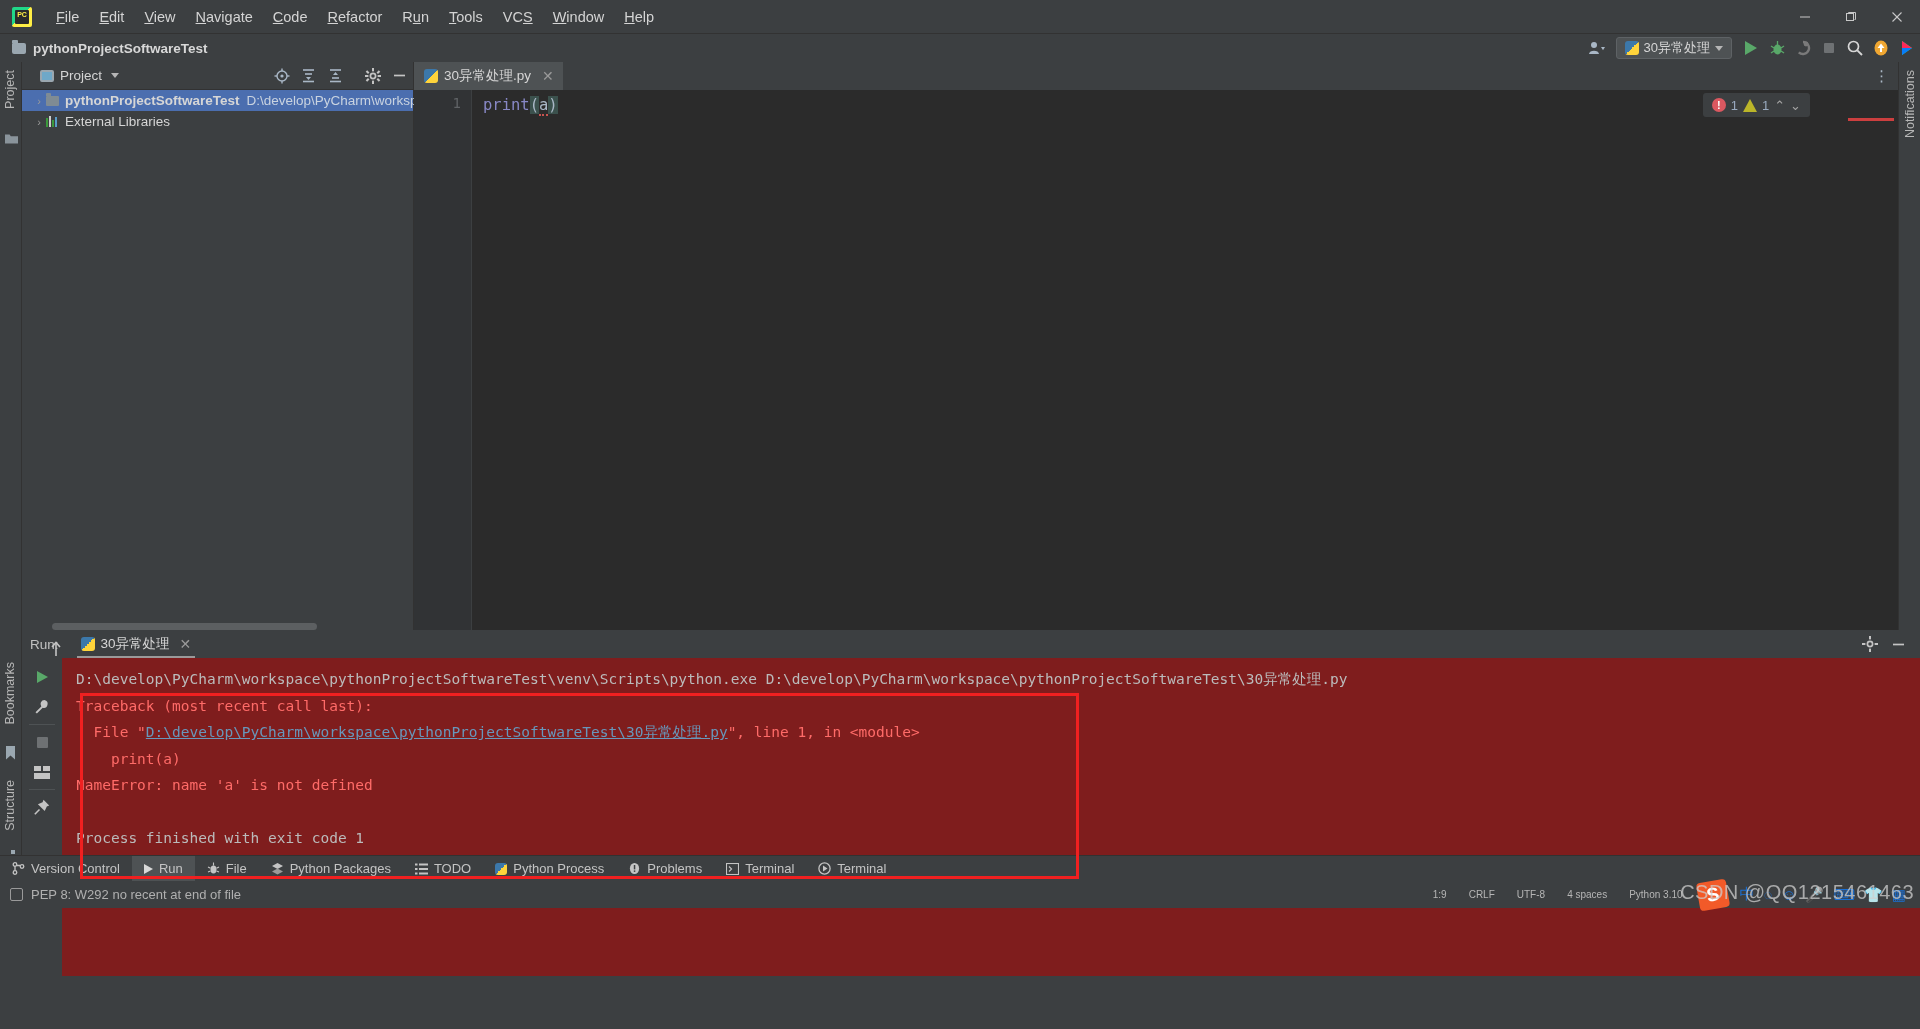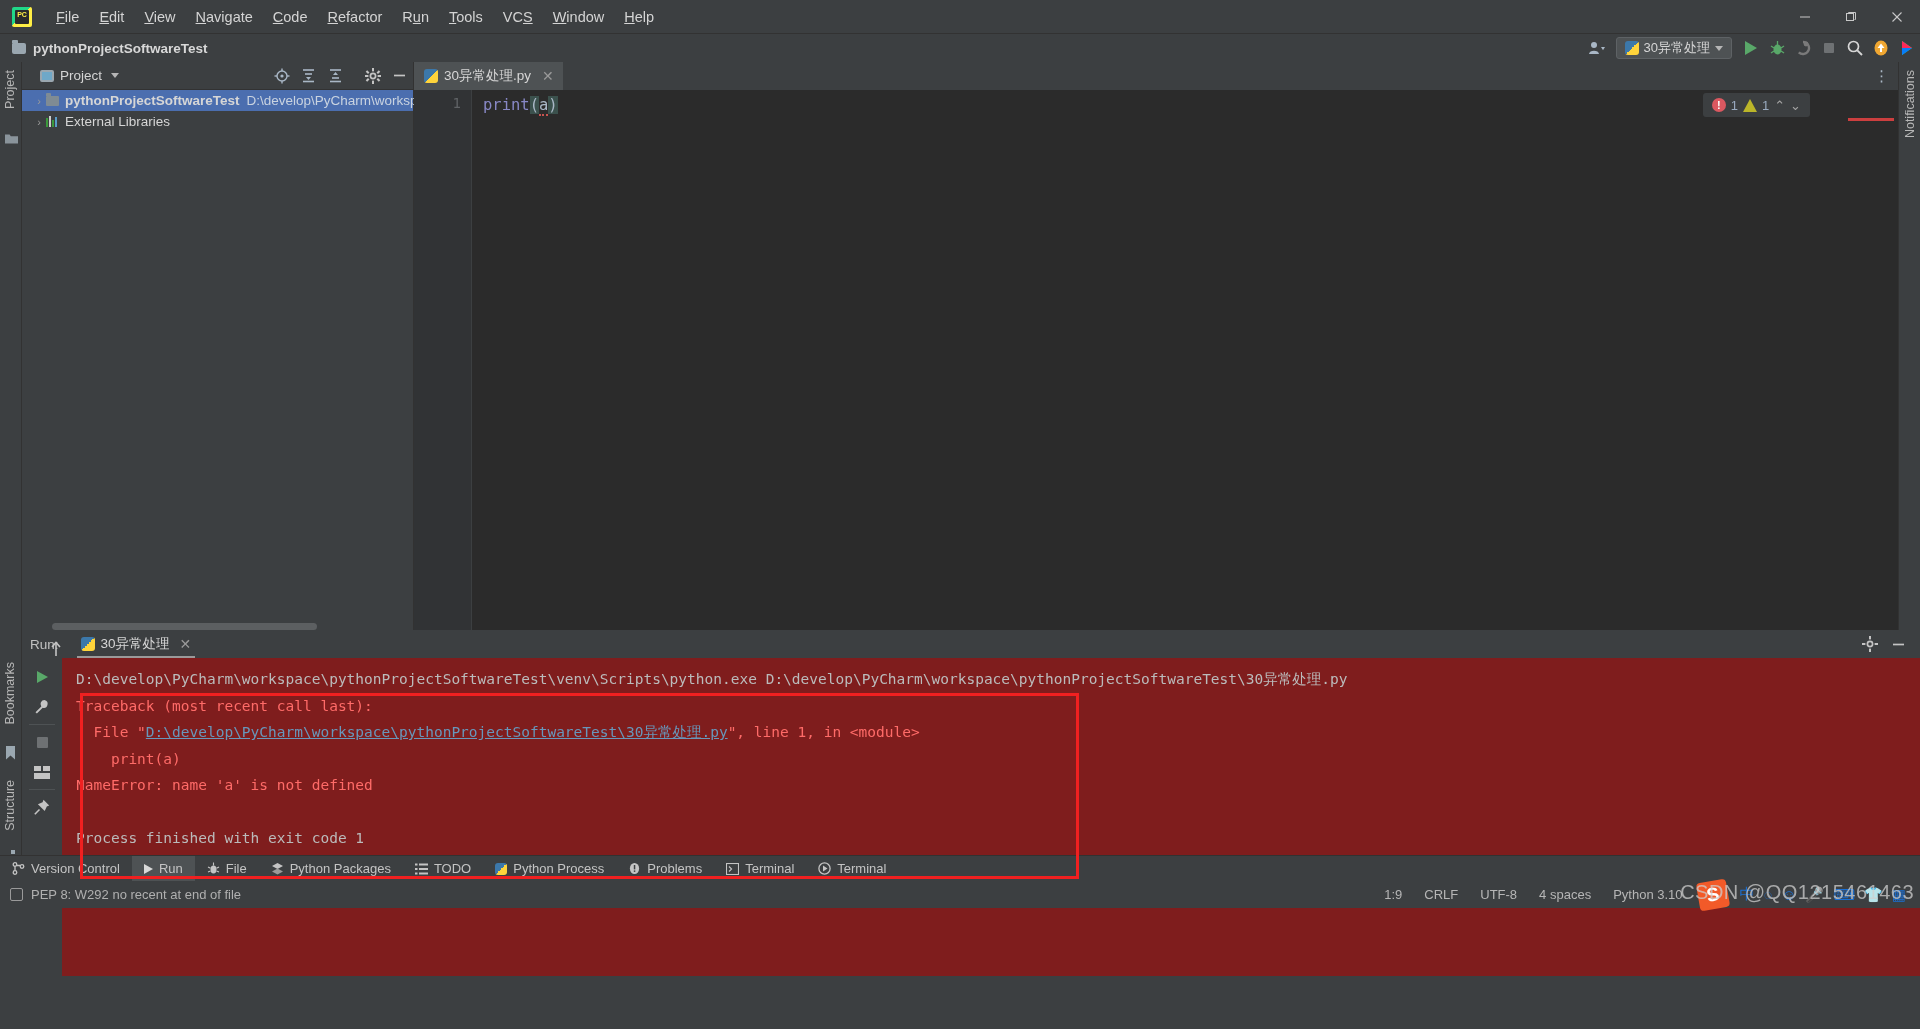--- a/index.html
+++ b/index.html
@@ -195,21 +195,21 @@
     display: flex; align-items: center; gap: 6px; height: 26px; padding: 0 12px;
     font-size: 13px; color: #c4c4c4;
   }
   .tw-item.active { background: #4e5254; }
   .statusbar {
     position: absolute; left: 0; bottom: 0; width: 1920px; height: 27px;
     background: #3c3f41; display: flex; align-items: center; font-size: 13px; color: #b0b0b0;
   }
   .sb-msg-ico { width: 13px; height: 13px; border: 1px solid #9a9a9a; border-radius: 2px; margin-left: 10px; margin-right: 8px; flex: none; }
   .sb-right { margin-left: auto; display: flex; align-items: center; gap: 0; padding-right: 6px; }
-  .sb-cell { padding: 0 11px; font-size: 13px; color: #b6b6b6; }
+  .sb-cell { padding: 0 11px; font-size: 10px; color: #b6b6b6; }
   .sogou {
     width: 30px; height: 28px; background: #f25a29; border-radius: 4px;
     display: flex; align-items: center; justify-content: center; color: #fff;
     font-size: 19px; font-weight: bold; transform: rotate(-10deg); margin: 0 4px; flex: none;
   }
   .ime-tray { display: flex; align-items: center; gap: 9px; padding: 0 8px; color: #1a6fd4; font-size: 15px; }
   .watermark {
     position: absolute; right: 6px; bottom: 4px; font-size: 20px; color: #cfcfcf;
     opacity: .75; letter-spacing: .5px; pointer-events: none; z-index: 40;
     font-family: "Liberation Sans", sans-serif;

